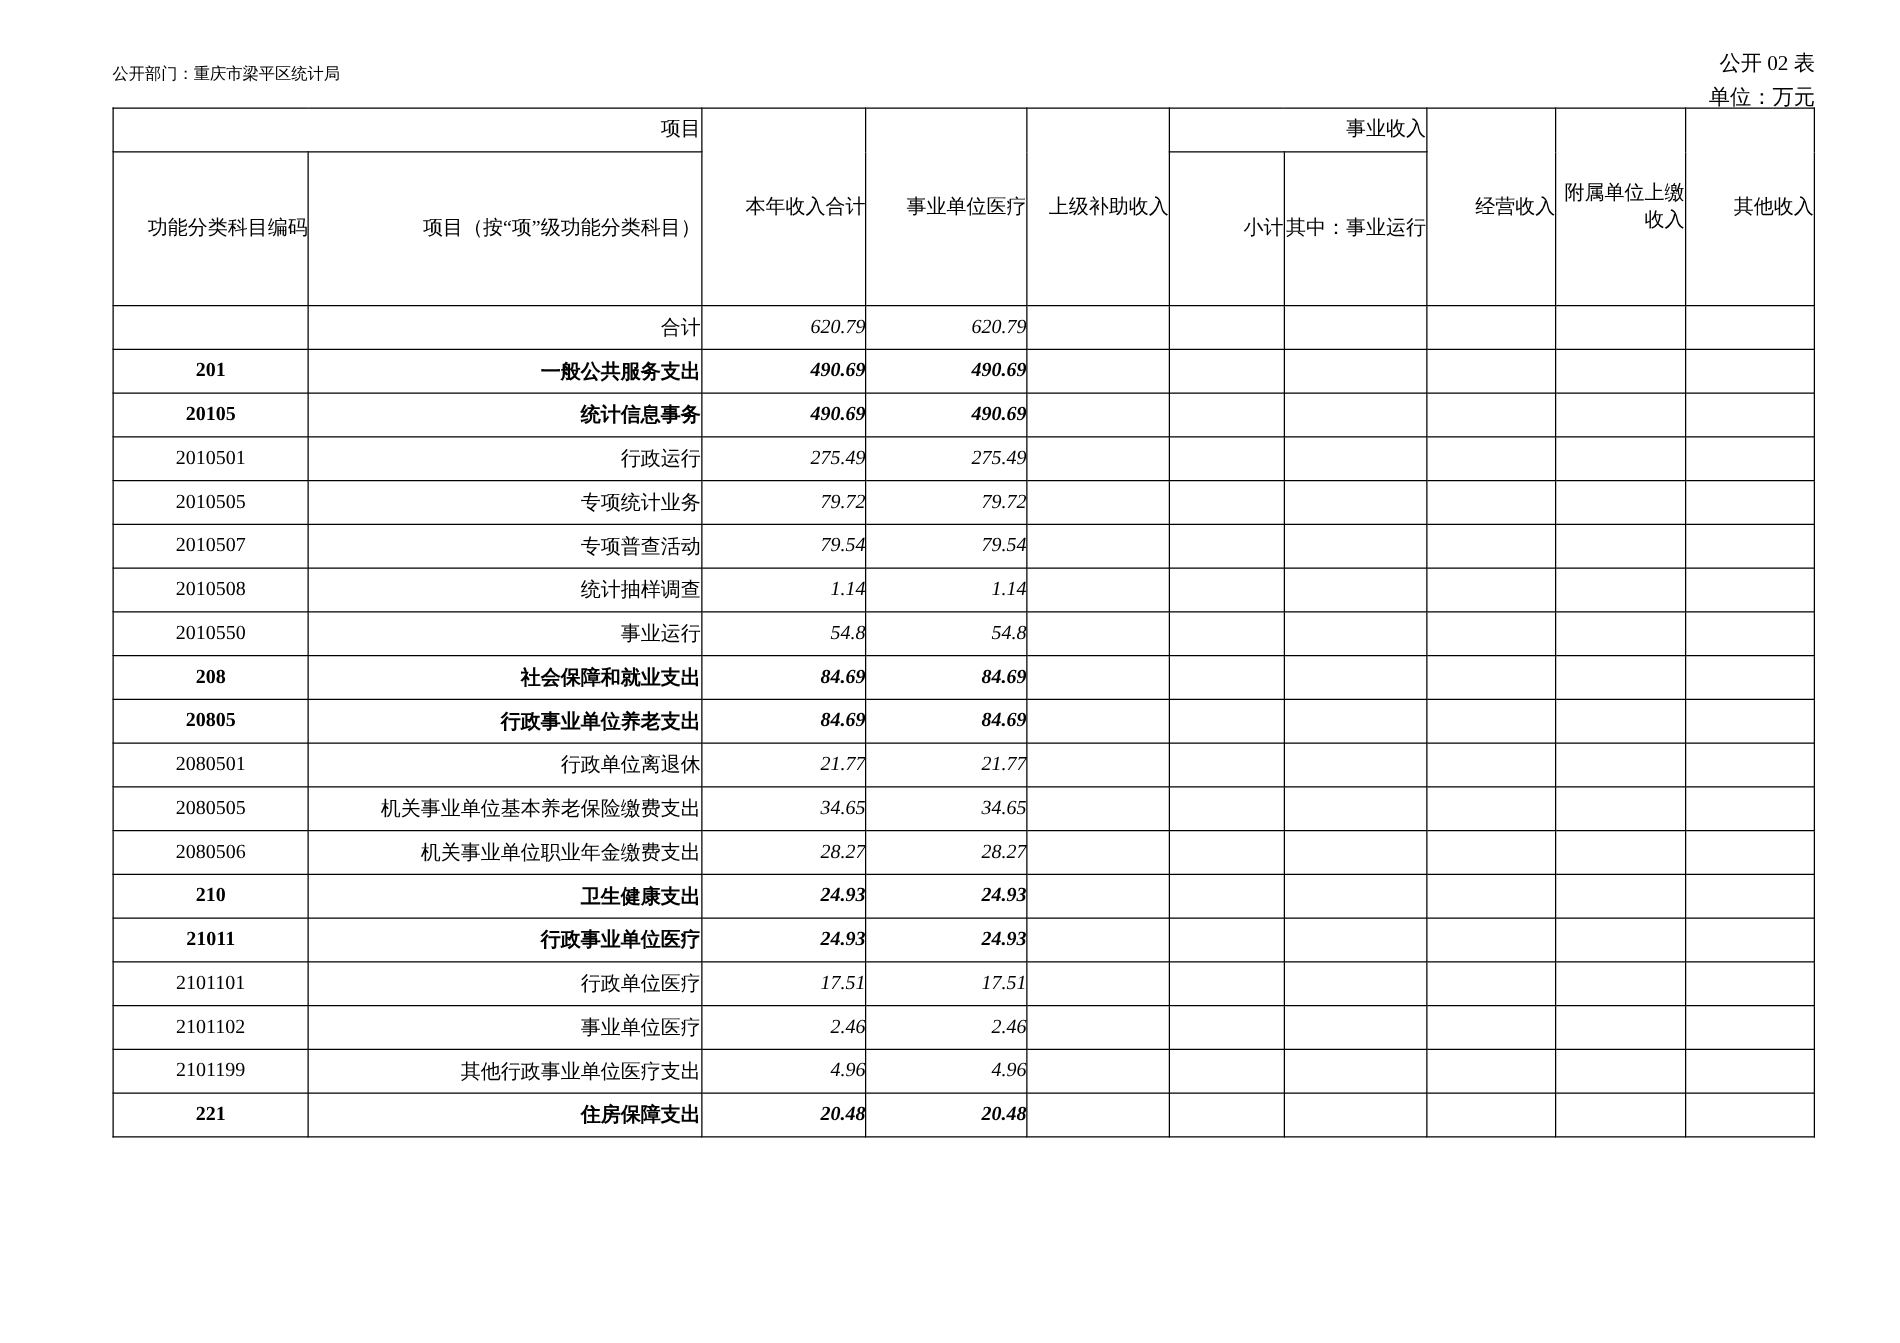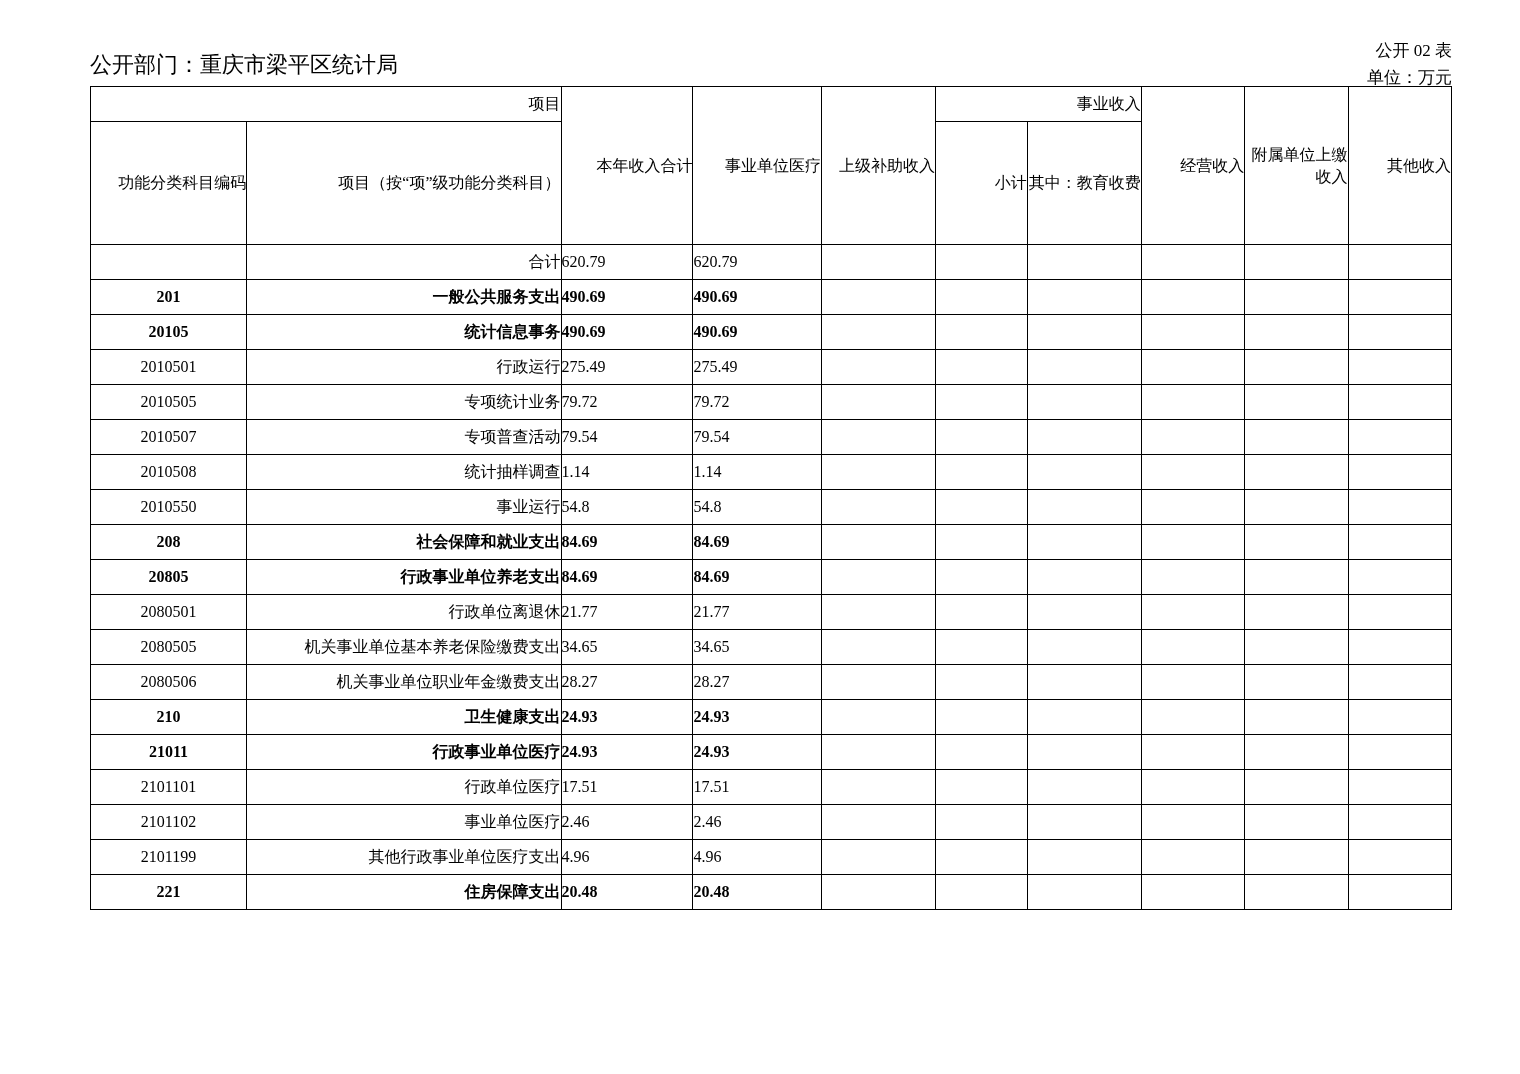--- a/index.html
+++ b/index.html
@@ -31,21 +31,21 @@
   }
   .meta-row {
     position: relative;
     height: 58px;
     margin-top: 24px;
   }
   .meta-left {
     position: absolute;
     left: 90px;
     top: 26px;
-    font-size: 22px;
+    font-size: 13px;
   }
   .meta-right {
     position: absolute;
     right: 68px;
     top: 13px;
     text-align: right;
     font-size: 17px;
     line-height: 27px;
   }
   table.main {
@@ -76,22 +76,24 @@
     padding-left: 6px;
     font-size: 16px;
     text-align: center;
   }
   td.name {
     padding-left: 8px;
     font-size: 16px;
     text-align: right;
   }
   td.num {
+    text-align: right;
     padding-right: 10px;
     font-size: 16px;
+    font-style: italic;
   }
   td.blank {
     text-align: center;
   }
   tr.bold td {
     font-weight: bold;
   }
   .cell-center { text-align: center; }
 </style>
 </head>
@@ -129,21 +131,21 @@
         <th class="hdr" rowspan="2">上级补助收入</th>
         <th class="hdr" colspan="2">事业收入</th>
         <th class="hdr" rowspan="2">经营收入</th>
         <th class="hdr" rowspan="2">附属单位上缴收入</th>
         <th class="hdr" rowspan="2">其他收入</th>
       </tr>
       <tr>
         <th class="hdr" style="height:122px">功能分类科目编码</th>
         <th class="hdr">项目（按“项”级功能分类科目）</th>
         <th class="hdr">小计</th>
-        <th class="hdr">其中：教育收费</th>
+        <th class="hdr">其中：事业运行</th>
       </tr>
     </thead>
     <tbody>
         <tr>
           <td class="code"></td>
           <td class="name cell-center">合计</td>
           <td class="num">620.79</td>
           <td class="num">620.79</td>
           <td class="blank"></td>
           <td class="blank"></td>

